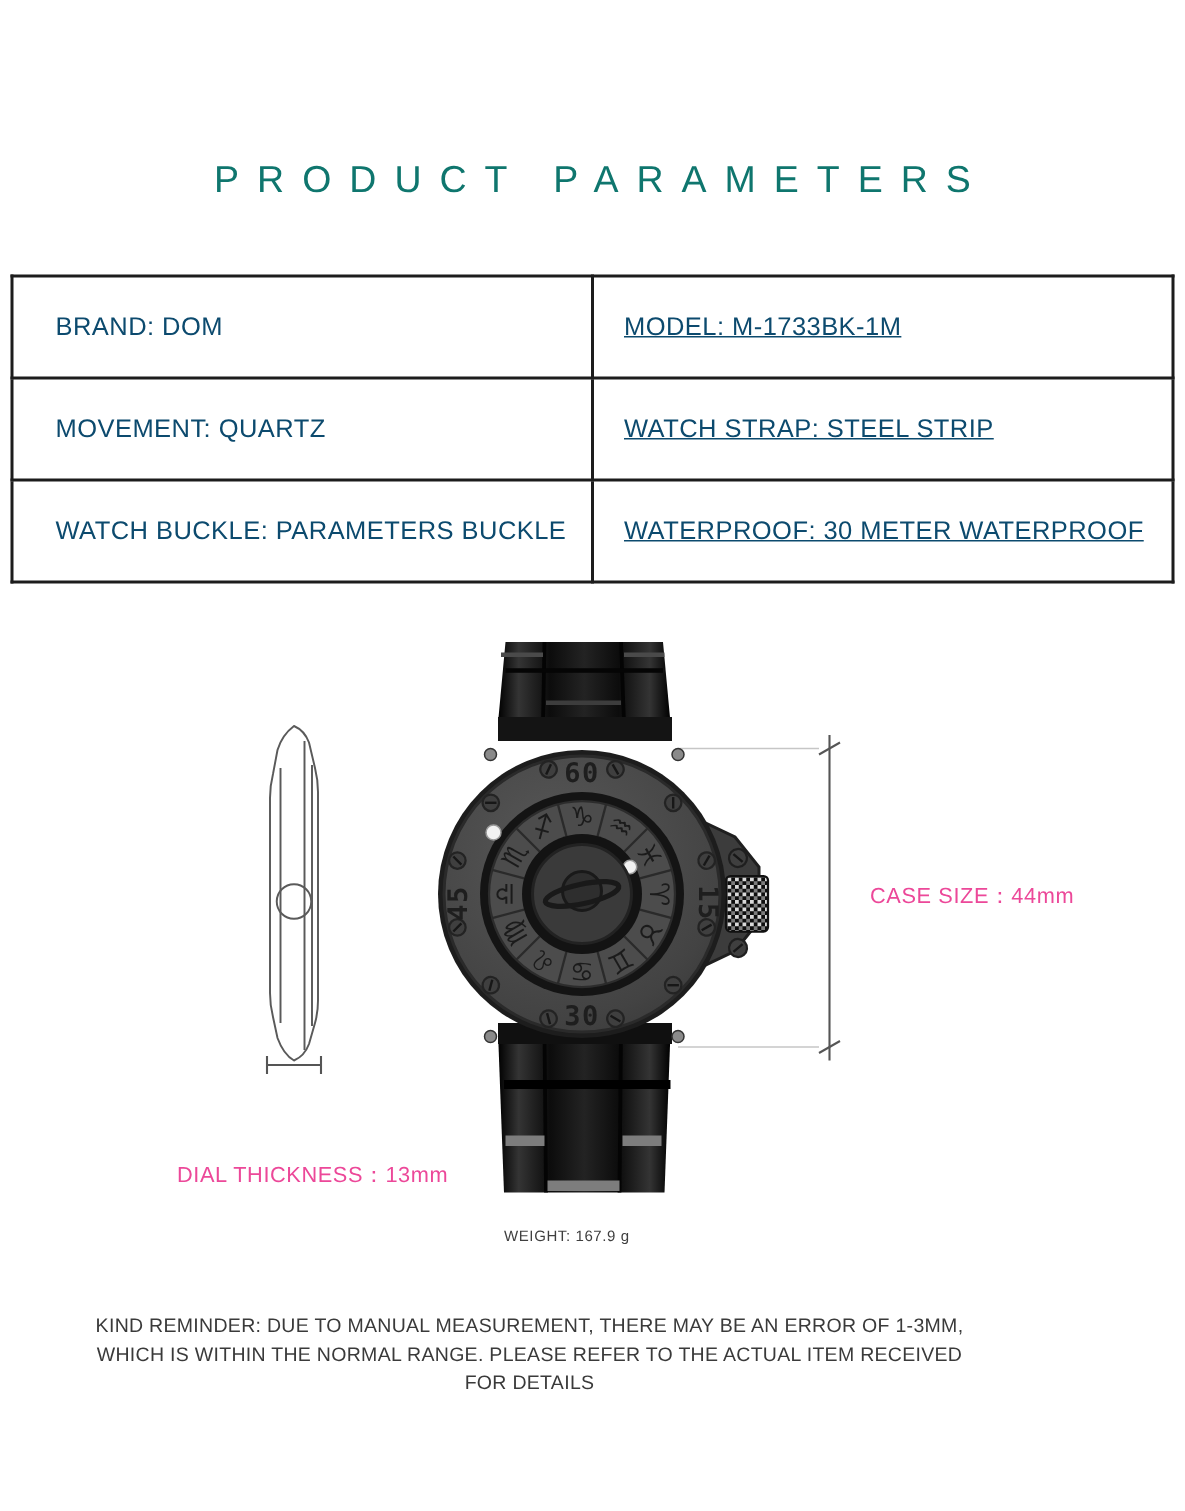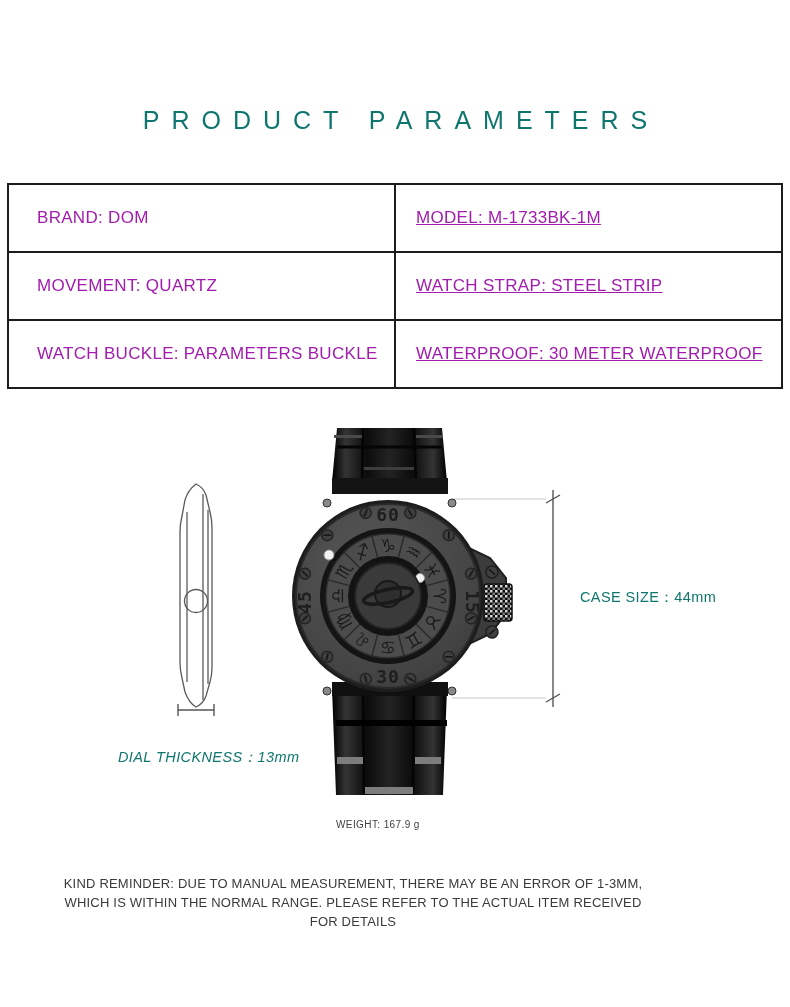--- a/index.html
+++ b/index.html
@@ -11,29 +11,29 @@
     position:absolute;top:106px;left:0;width:790px;text-align:center;
     font-size:25px;font-weight:500;color:#0f766e;letter-spacing:12px;text-indent:12px;
     white-space:nowrap;
   }
   table.spec{
     position:absolute;top:183px;left:7px;width:776px;
     border-collapse:collapse;table-layout:fixed;
   }
   table.spec td{
     border:2px solid #1c1c1c;height:66px;
-    font-size:17px;color:#a21caf;letter-spacing:.3px;
+    font-size:17px;color:#0c4a6e;letter-spacing:.3px;
     padding:0 6px 0 28px;vertical-align:middle;white-space:nowrap;
   }
   table.spec td.rcol{padding-left:20px;text-decoration:underline;}
   .ann{
-    position:absolute;font-size:14.5px;color:#0f766e;letter-spacing:.4px;white-space:nowrap;
+    position:absolute;font-size:14.5px;color:#ec4899;letter-spacing:.4px;white-space:nowrap;
   }
   .ann.case{top:588px;left:580px;}
-  .ann.dial{top:748px;left:118px;font-style:italic;}
+  .ann.dial{top:774px;left:118px;}
   .ann.weight{top:819px;left:336px;font-size:10px;color:#3f3f3f;}
   .reminder{
     position:absolute;top:874px;left:0;width:706px;text-align:center;
     font-size:13px;line-height:19px;color:#3a3a3a;letter-spacing:.2px;
   }
   .artwork{position:absolute;top:420px;left:0;}
   
   .zglyph{font-family:"DejaVu Sans",sans-serif;font-size:18px;fill:#1b1b1b;text-anchor:middle;}
   .bezelnum{font-family:"DejaVu Sans Mono",monospace;font-size:18px;font-weight:bold;fill:#1e1e1e;text-anchor:middle;letter-spacing:1px;}
   .outline{stroke:#5a5a5a;stroke-width:1.3;fill:none;}

